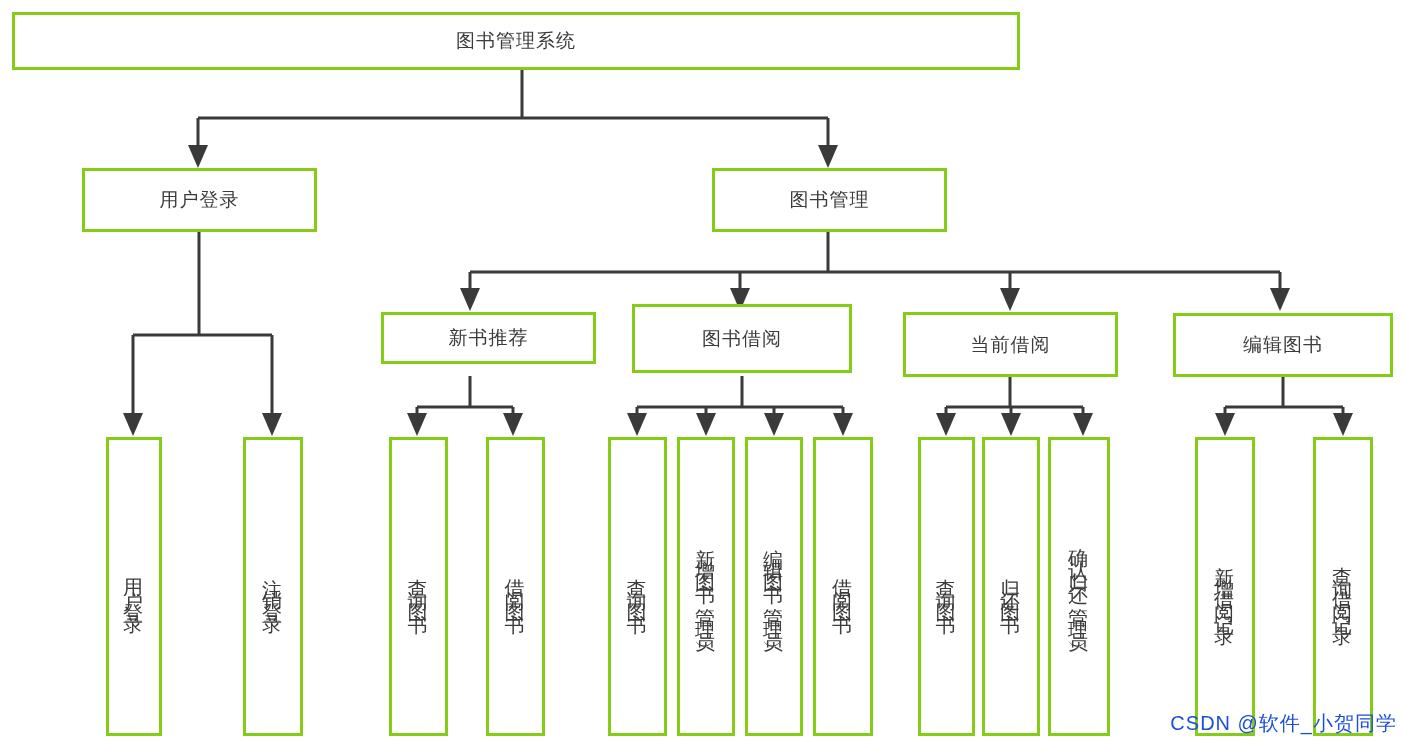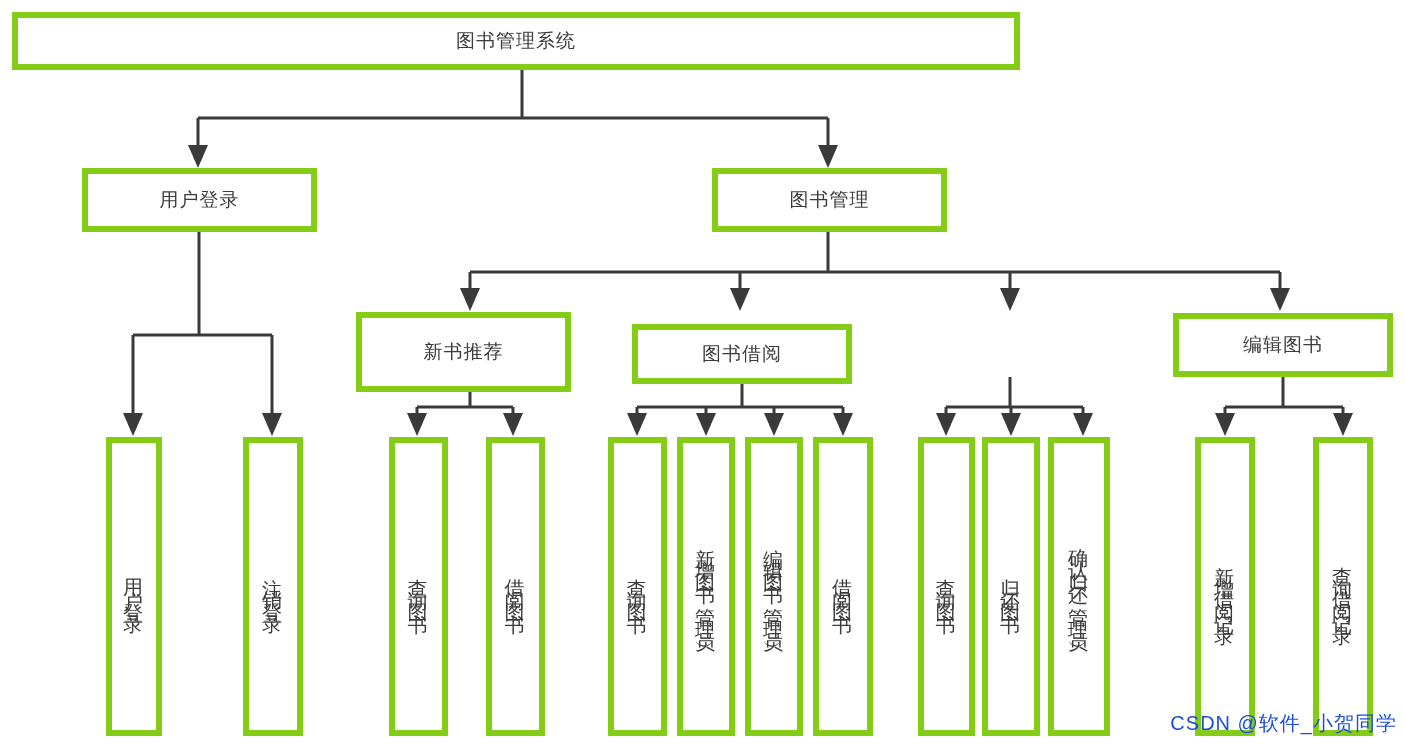--- a/index.html
+++ b/index.html
@@ -7,21 +7,21 @@
     position:relative;
     width:1405px;height:747px;
     background:#ffffff;
     font-family:"Liberation Sans",sans-serif;
     overflow:hidden;
   }
   #connectors{position:absolute;left:0;top:0;z-index:1;}
   .node{
     position:absolute;
     box-sizing:border-box;
-    border:6px solid #84cc16;
+    border:3px solid #84cc16;
     background:#ffffff;
     display:flex;align-items:center;justify-content:center;
     color:#3b3b3b;
     z-index:2;
   }
   .node.h{font-size:19px;letter-spacing:1px;}
   .node.v{
     font-size:20px;
     writing-mode:vertical-rl;
     text-orientation:mixed;
@@ -82,25 +82,28 @@
     <span>图书管理系统</span>
   </div>
 
   <div class="node h" style="left:82px;top:168px;width:235px;height:64px;">
     <span>用户登录</span>
   </div>
   <div class="node h" style="left:712px;top:168px;width:235px;height:64px;justify-content:center;">
     <span>图书管理</span>
   </div>
 
-  <div class="node h" style="left:356px;top:312px;width:215px;height:80px;">
+  <div class="node h" style="left:381px;top:312px;width:215px;height:52px;">
     <span>新书推荐</span>
   </div>
-  <div class="node h" style="left:632px;top:324px;width:220px;height:60px;">
+  <div class="node h" style="left:632px;top:304px;width:220px;height:69px;">
     <span>图书借阅</span>
+  </div>
+  <div class="node h" style="left:903px;top:312px;width:215px;height:65px;">
+    <span>当前借阅</span>
   </div>
   <div class="node h" style="left:1173px;top:313px;width:220px;height:64px;">
     <span>编辑图书</span>
   </div>
 
   <div class="node v" style="left:106px;top:437px;width:56px;height:299px;">
     <span>用户登录</span>
   </div>
   <div class="node v" style="left:243px;top:437px;width:60px;height:299px;">
     <span>注销登录</span>

